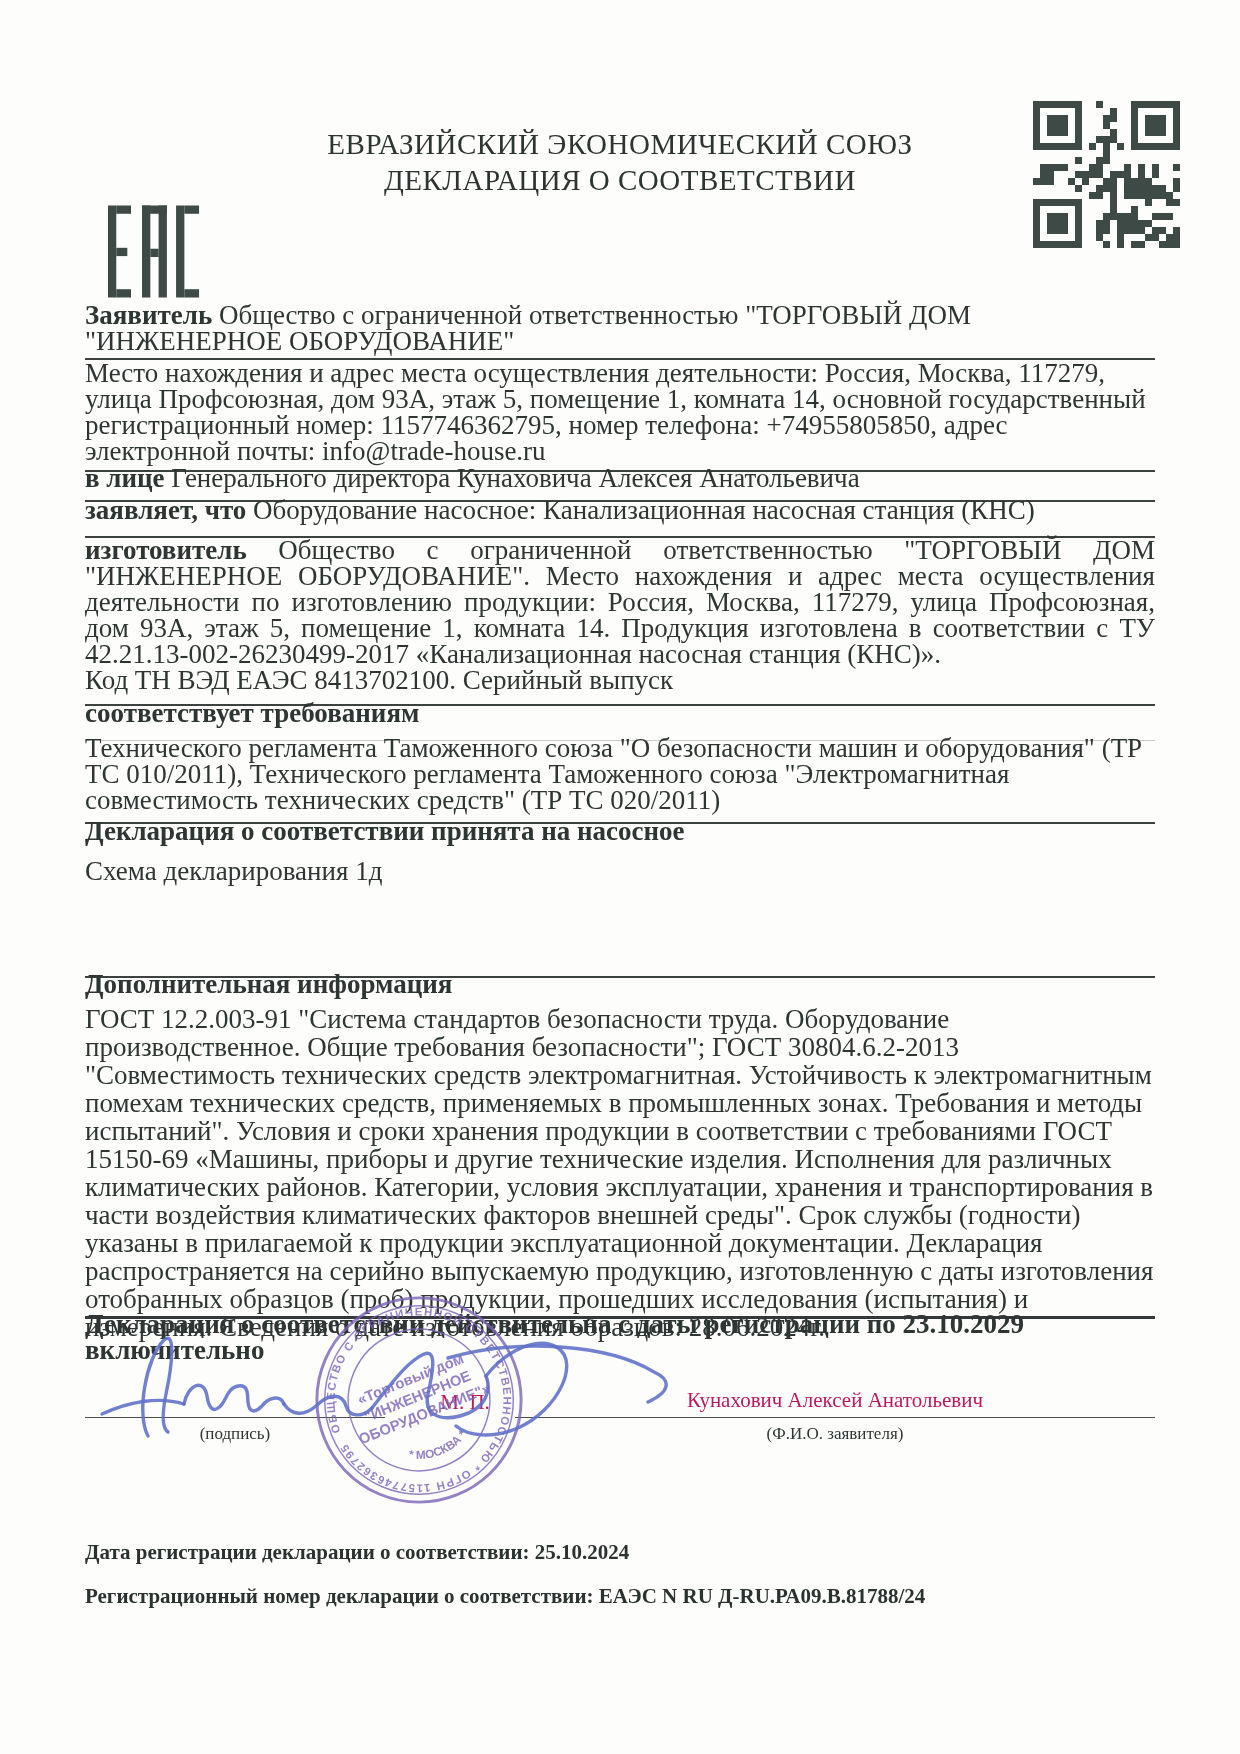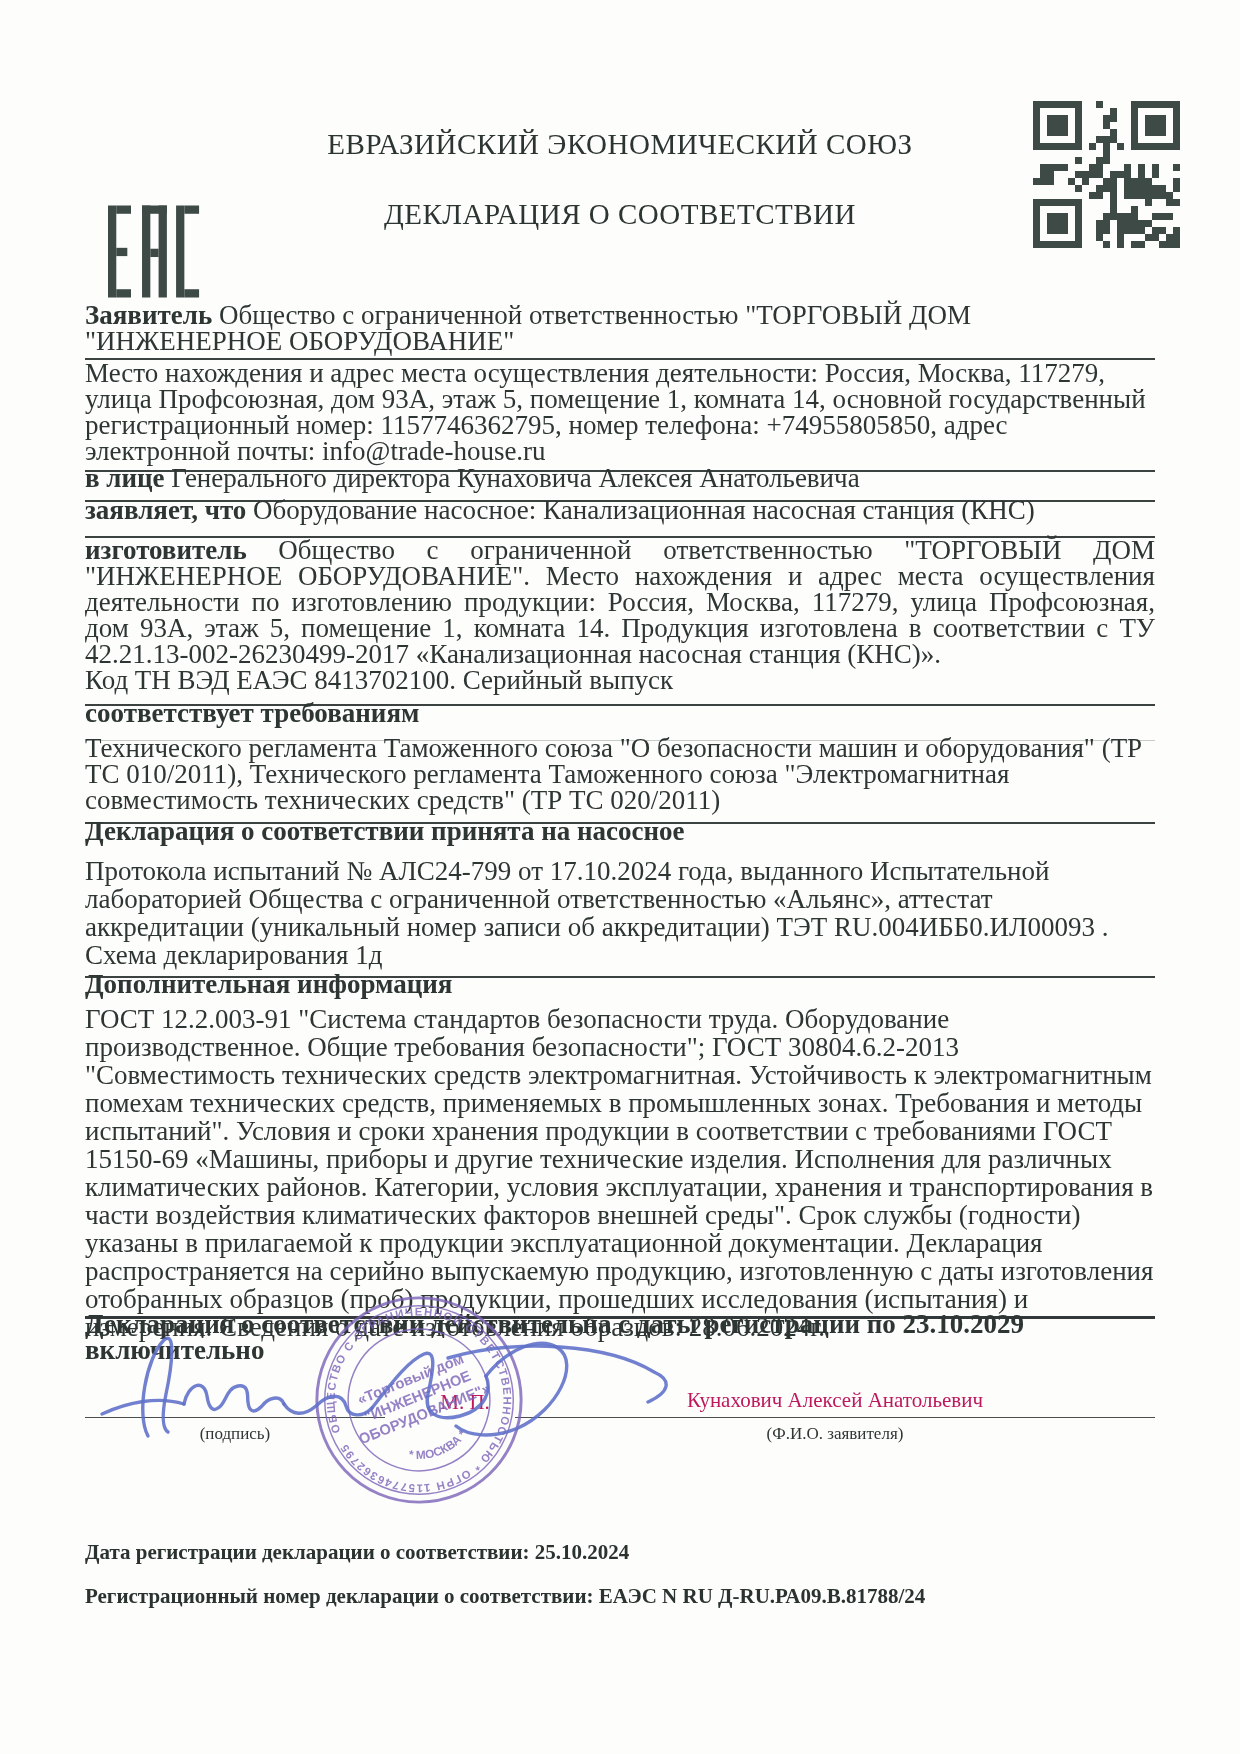--- a/index.html
+++ b/index.html
@@ -37,21 +37,21 @@
   #eac-logo{position:absolute;left:108px;top:203px;width:92px;height:97px;}
   #qr{position:absolute;left:1033px;top:101px;width:147px;height:147px;}
   .stamp-text{font-family:"Liberation Sans",sans-serif;fill:#7c63b8;}
 </style>
 </head>
 <body>
 
 <div id="page">
 
   <div class="title-line" style="top:128px;">ЕВРАЗИЙСКИЙ ЭКОНОМИЧЕСКИЙ СОЮЗ</div>
-  <div class="title-line" style="top:164px;margin-top:34px;">ДЕКЛАРАЦИЯ О СООТВЕТСТВИИ</div>
+  <div class="title-line" style="top:164px;">ДЕКЛАРАЦИЯ О СООТВЕТСТВИИ</div>
 
   <svg id="eac-logo" viewBox="0 0 100 100" aria-hidden="true">
     <g fill="#3e4a46">
       <rect x="0" y="0" width="9" height="100"></rect>
         <rect x="9" y="0" width="16" height="9"></rect>
       <rect x="9" y="46" width="12" height="9"></rect>
         <rect x="9" y="91" width="16" height="9"></rect>
       <rect x="37" y="0" width="9" height="100"></rect>
         <rect x="55" y="0" width="9" height="100"></rect>
       <rect x="37" y="0" width="27" height="9"></rect>
@@ -309,21 +309,20 @@
   <div class="hr light" style="top:740px;"></div>
 
   <div class="blk" style="top:735px;">
     <p>Технического регламента Таможенного союза "О безопасности машин и оборудования" (ТР ТС 010/2011), Технического регламента Таможенного союза "Электромагнитная совместимость технических средств" (ТР ТС 020/2011)</p>
   </div>
   <div class="hr" style="top:822px;"></div>
 
   <div class="blk bold" style="top:818px;">Декларация о соответствии принята на насосное</div>
 
   <div class="blk lh28" style="top:857px;">
-    <p>Протокола испытаний № АЛС24-799 от 17.10.2024 года, выданного Испытательной лабораторией Общества с ограниченной ответственностью «Альянс», аттестат аккредитации (уникальный номер записи об аккредитации)  ТЭТ RU.004ИББ0.ИЛ00093 .</p>
     <p>Схема декларирования 1д</p>
   </div>
   <div class="hr" style="top:976px;"></div>
 
   <div class="blk bold" style="top:971px;">Дополнительная информация</div>
 
   <div class="blk lh28" style="top:1005px;">
     <p>ГОСТ 12.2.003-91 "Система стандартов безопасности труда. Оборудование производственное. Общие требования безопасности"; ГОСТ 30804.6.2-2013 "Совместимость технических средств электромагнитная. Устойчивость к электромагнитным помехам технических средств, применяемых в промышленных зонах. Требования и методы испытаний". Условия и сроки хранения продукции в соответствии с требованиями ГОСТ 15150-69 «Машины, приборы и другие технические изделия. Исполнения для различных климатических районов. Категории, условия эксплуатации, хранения и транспортирования в части воздействия климатических факторов внешней среды". Срок службы (годности) указаны в прилагаемой к продукции эксплуатационной документации. Декларация распространяется на серийно выпускаемую продукцию, изготовленную с даты изготовления отобранных образцов (проб) продукции, прошедших исследования (испытания) и измерения. Сведения о дате изготовления образцов: 28.06.2024г.</p>
   </div>
   <div class="hr heavy" style="top:1316px;"></div>

